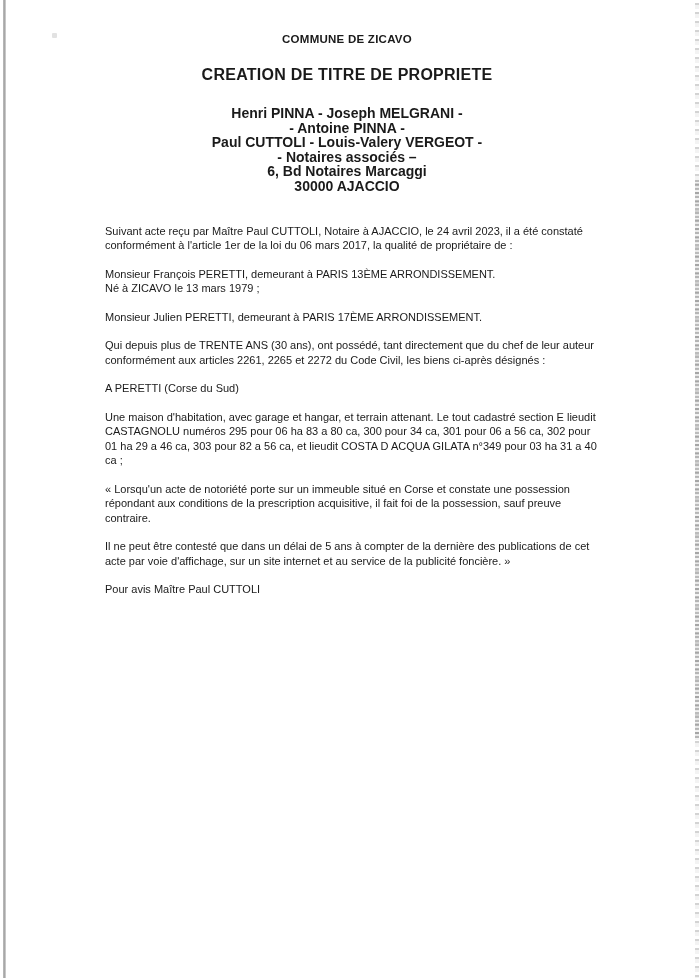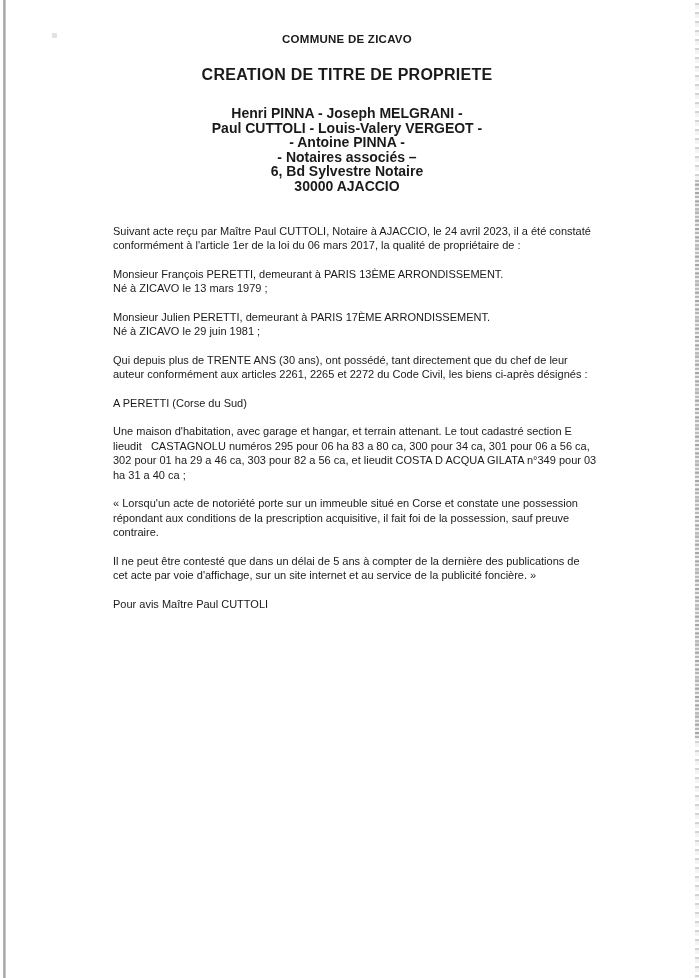--- a/index.html
+++ b/index.html
@@ -98,21 +98,21 @@
   }
   .firm div { white-space: pre; }
 
   
   .body-block {
     margin-top: 30px;
     font-size: 11px;
     line-height: 14.5px;
   }
   .para {
-    margin: 0 0 14px 16px;
+    margin: 0 0 14px 8px;
     text-align: left;
   }
   .nowrap-pre { white-space: pre-wrap; }
   .email-link {
     text-decoration: underline;
     color: #1a1a1a;
   }
   .line { display: block; }
 </style>
 </head>
@@ -127,39 +127,38 @@
 
   <div class="content">
 
     <div class="header">
       <div class="title-main">COMMUNE DE ZICAVO</div>
       <div class="title-sub">CREATION DE TITRE DE PROPRIETE</div>
     </div>
 
     <div class="firm">
       <div>Henri PINNA - Joseph MELGRANI -</div>
+      <div>- Antoine PINNA -</div>
       <div>Paul CUTTOLI - Louis-Valery VERGEOT -</div>
-      <div>- Antoine PINNA -</div>
       <div>- Notaires associés –</div>
-      <div>6, Bd Sylvestre Notaire</div>
+      <div>6, Bd Notaires Marcaggi</div>
       <div>30000 AJACCIO</div>
     </div>
 
     <div class="body-block">
 
       <p class="para">Suivant acte reçu par Maître Paul CUTTOLI, Notaire à AJACCIO, le 24 avril 2023, il a été constaté conformément à l'article 1er de la loi du 06 mars 2017, la qualité de propriétaire de :</p>
 
       <p class="para">
         <span class="line">Monsieur François PERETTI, demeurant à PARIS 13ÈME ARRONDISSEMENT.</span>
         <span class="line">Né à ZICAVO le 13 mars 1979 ;</span>
       </p>
 
       <p class="para">
         <span class="line">Monsieur Julien PERETTI, demeurant à PARIS 17ÈME ARRONDISSEMENT.</span>
-        <span class="line">Né à ZICAVO le 29 juin 1981 ;</span>
       </p>
 
       <p class="para">Qui depuis plus de TRENTE ANS (30 ans), ont possédé, tant directement que du chef de leur auteur conformément aux articles 2261, 2265 et 2272 du Code Civil, les biens ci-après désignés :</p>
 
       <p class="para">A PERETTI (Corse du Sud)</p>
 
       <p class="para nowrap-pre">Une maison d'habitation, avec garage et hangar, et terrain attenant. Le tout cadastré section E lieudit   CASTAGNOLU numéros 295 pour 06 ha 83 a 80 ca, 300 pour 34 ca, 301 pour 06 a 56 ca, 302 pour 01 ha 29 a 46 ca, 303 pour 82 a 56 ca, et lieudit COSTA D ACQUA GILATA n°349 pour 03 ha 31 a 40 ca ;</p>
 
 
       <p class="para">« Lorsqu'un acte de notoriété porte sur un immeuble situé en Corse et constate une possession répondant aux conditions de la prescription acquisitive, il fait foi de la possession, sauf preuve contraire.</p>

